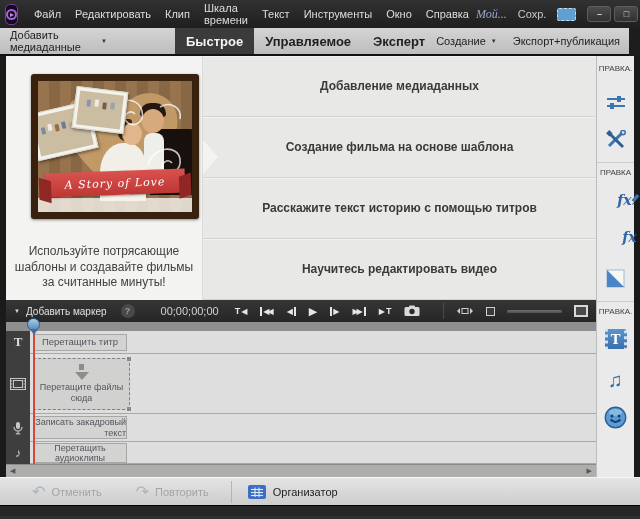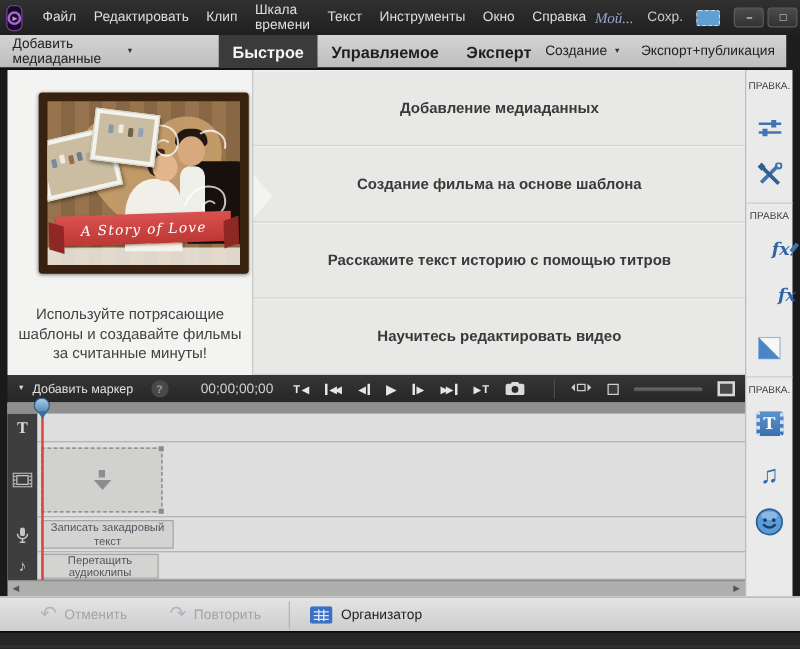--- a/index.html
+++ b/index.html
@@ -118,21 +118,21 @@
   .hd-t { top:0; height:22px; font-family:"Liberation Serif", serif; font-weight:bold; font-size:13px; color:#dadada; }
   .hd-v { top:23px; height:59px; }
   .hd-m { top:83px; height:27px; }
   .hd-a { top:111px; height:22px; font-size:12px; }
   .rows { position:absolute; left:24px; top:9px; right:0; height:133px; }
   .row { position:absolute; left:0; right:0; background:#dedede; border-bottom:1px solid #a8a8a8; }
   .row1 { top:0; height:23px; } .row2 { top:23px; height:60px; } .row3 { top:83px; height:28px; } .row4 { top:111px; height:22px; }
   .hintbox { position:absolute; background:#d3d3d1; border:1px solid #a6a6a6; color:#54555e;
     display:flex; align-items:center; justify-content:center; text-align:center; line-height:1.15; }
   .hb-title { left:27px; top:12px; width:94px; height:17px; font-size:9.5px; }
-  .hb-voice { left:27px; top:94px; width:106px; height:23px; font-size:9px; }
+  .hb-voice { left:27px; top:94px; width:94px; height:23px; font-size:9px;text-align:right; }
   .hb-audio { left:27px; top:121px; width:94px; height:20px; font-size:9px; }
   .dropzone { position:absolute; left:27px; top:36px; width:97px; height:52px; background:#d1d1cf;
     border:1px dashed #7e7e7e; display:flex; flex-direction:column; align-items:center; justify-content:center; gap:2px; }
   .dz-handle { position:absolute; width:4px; height:4px; background:#8b8b8b; }
   .dz-h1 { right:-2px; top:-2px; } .dz-h2 { right:-2px; bottom:-2px; }
   .dz-stem { width:5px; height:6px; background:#8d8d8d; }
   .dz-arrow { width:0; height:0; border-left:7px solid transparent; border-right:7px solid transparent; border-top:8px solid #8d8d8d; }
   .dz-text { font-size:9px; color:#54555e; text-align:center; line-height:1.2; }
   .playhead-line { position:absolute; left:27px; top:0; width:2px; height:142px; background:#d9463a; z-index:3; }
   .playhead-head { position:absolute; left:21px; top:-4px; width:13px; height:13px; border-radius:50%;
@@ -406,25 +406,27 @@
       <div class="hd hd-a">
           <span>♪</span>
         </div>
     </div>
     <div class="rows">
       <div class="row row1"></div>
       <div class="row row2"></div>
       <div class="row row3"></div>
       <div class="row row4"></div>
     </div>
+    <div class="hintbox hb-title">Перетащить титр</div>
     <div class="dropzone">
       <span class="dz-handle dz-h1"></span>
         <span class="dz-handle dz-h2"></span>
       <span class="dz-stem"></span>
       <span class="dz-arrow"></span>
+      <span class="dz-text">Перетащите файлы сюда</span>
     </div>
     <div class="hintbox hb-voice">Записать закадровый текст</div>
     <div class="hintbox hb-audio">Перетащить аудиоклипы</div>
     <div class="playhead-line"></div>
     <div class="playhead-head"></div>
   </div>
 
   <div class="h-scroll">
     <span class="hs-arrow">◀</span>
     <span class="hs-arrow">▶</span>

